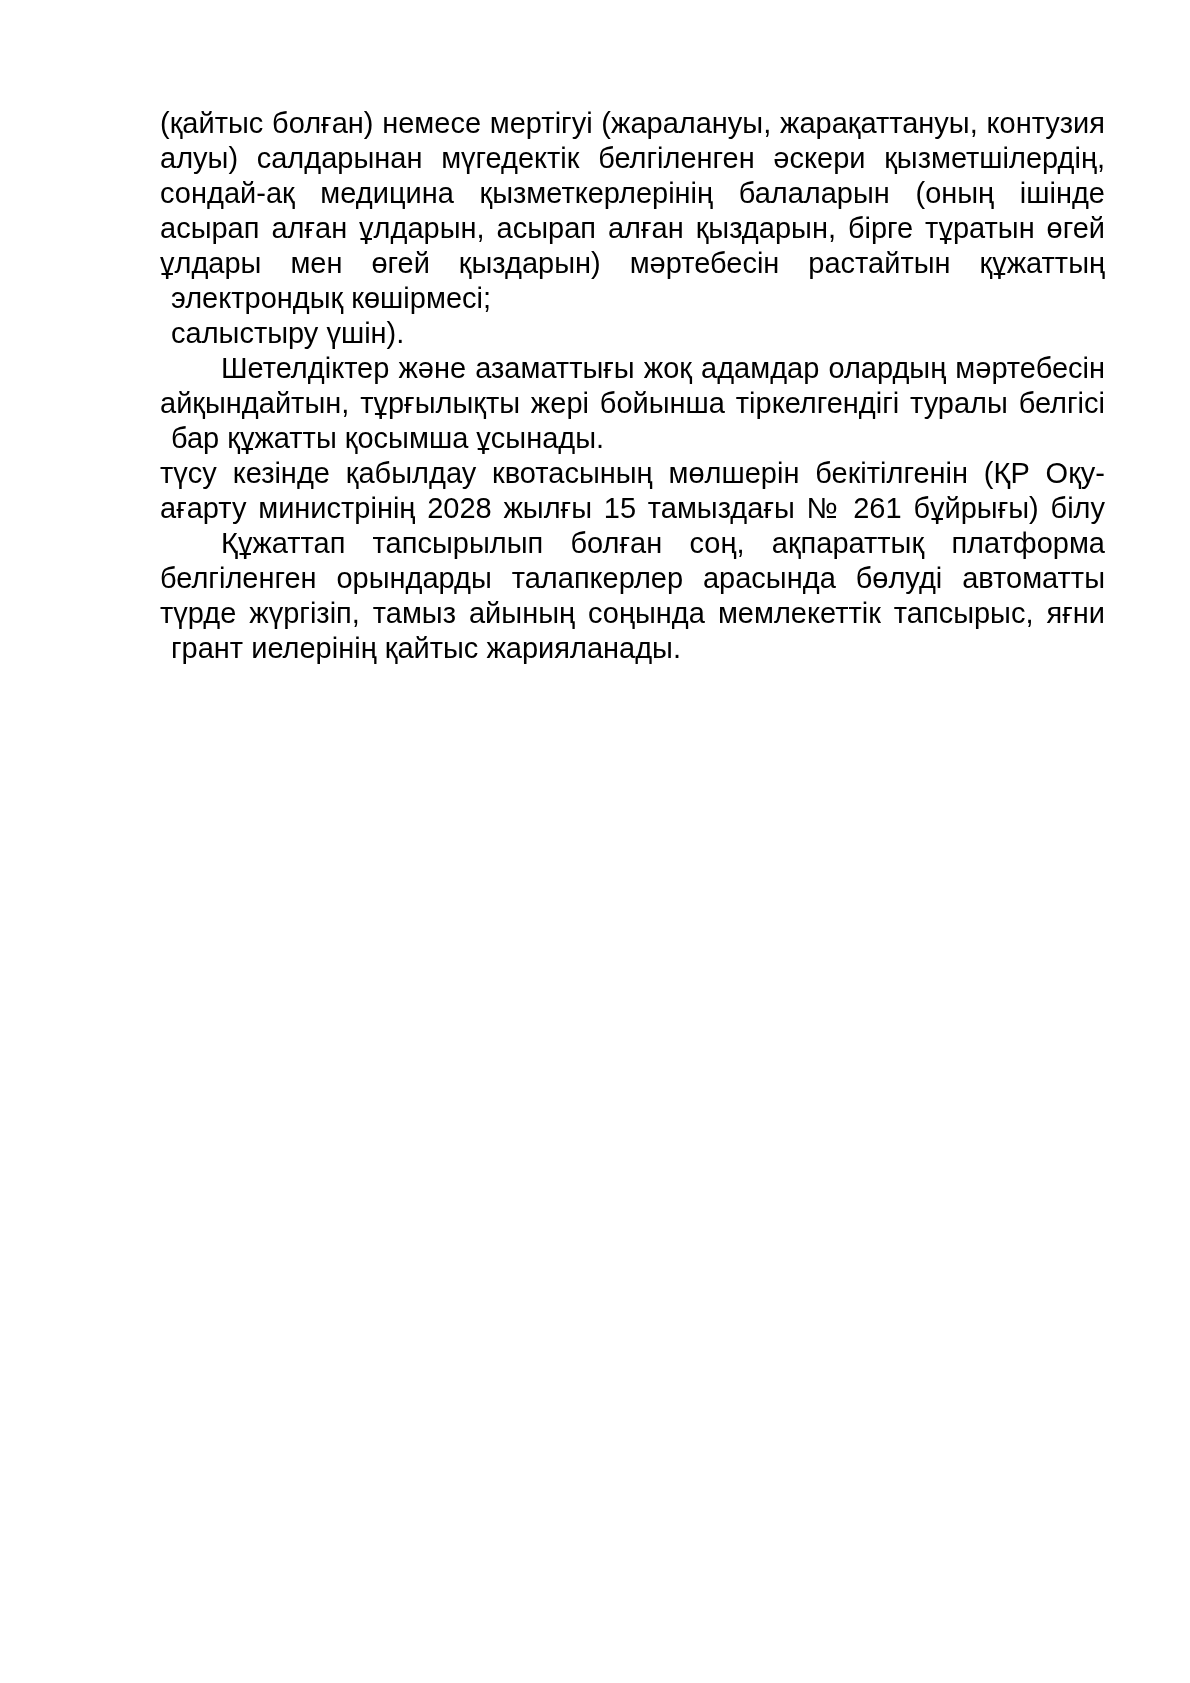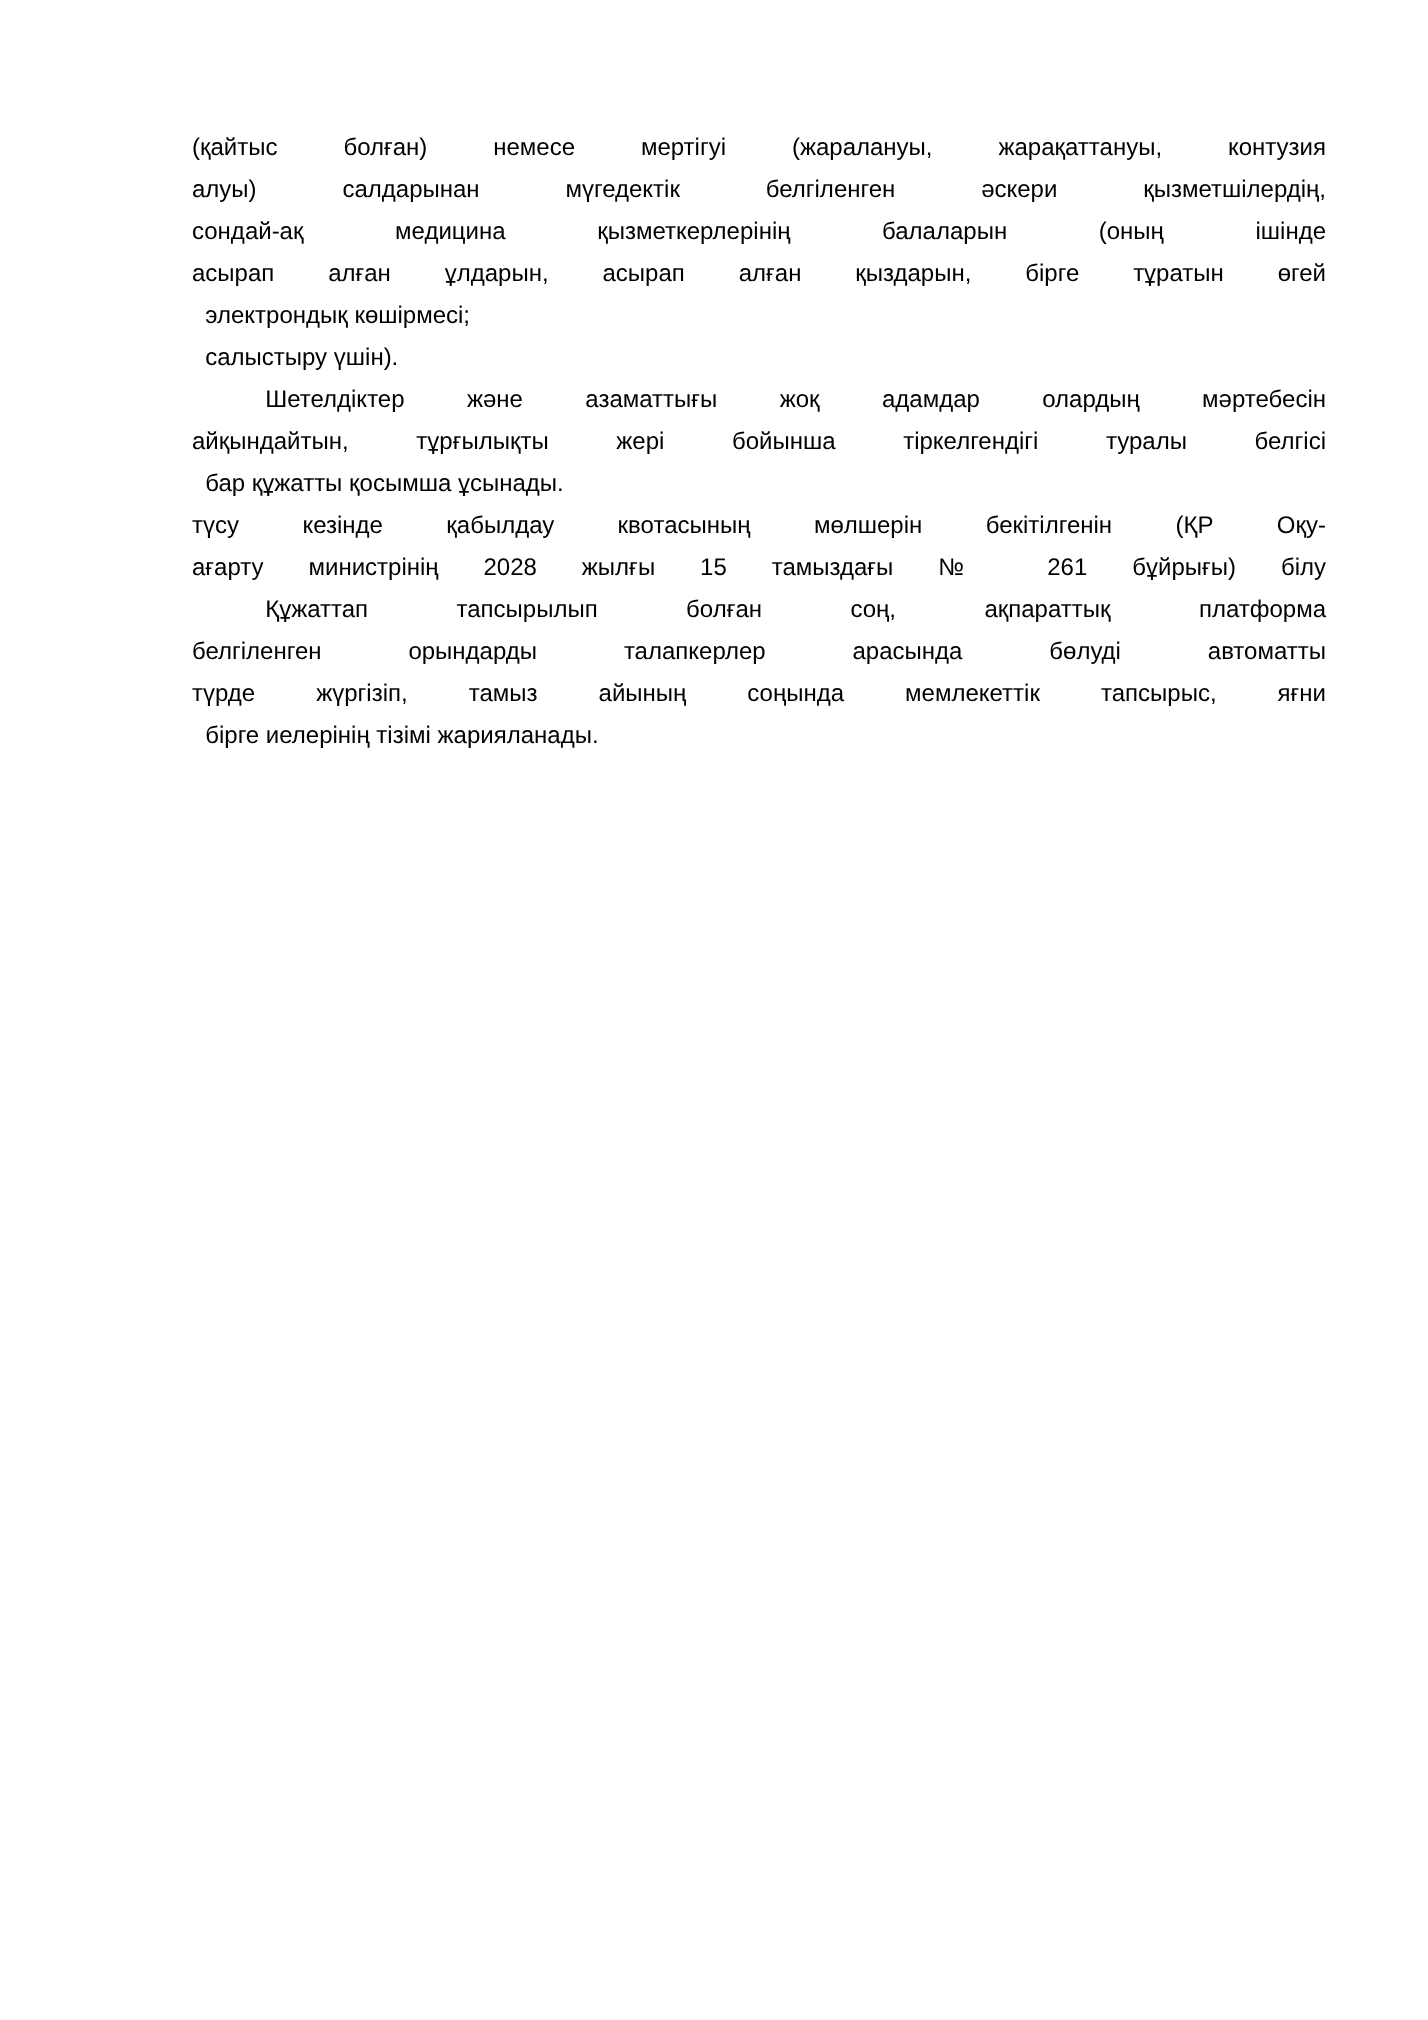--- a/index.html
+++ b/index.html
@@ -14,21 +14,21 @@
     background: #ffffff;
     overflow: hidden;
     font-family: "Liberation Sans", "DejaVu Sans", sans-serif;
     color: #000000;
   }
   .text-block {
     position: absolute;
     left: 160px;
     top: 106px;
     width: 945px;
-    font-size: 20px;
+    font-size: 29px;
     line-height: 35px;
     color: #000000;
   }
   .paragraph {
     margin: 0;
     padding: 0;
   }
   .line {
     white-space: normal;
     text-align: justify;
@@ -48,34 +48,35 @@
 </head>
 <body>
 
 <div class="page">
   <div class="text-block">
       <div class="paragraph">
         <div class="line fill">(қайтыс болған) немесе мертігуі (жаралануы, жарақаттануы, контузия</div>
         <div class="line fill">алуы) салдарынан мүгедектік белгіленген әскери қызметшілердің,</div>
         <div class="line fill">сондай-ақ медицина қызметкерлерінің балаларын (оның ішінде</div>
         <div class="line fill">асырап алған ұлдарын, асырап алған қыздарын, бірге тұратын өгей</div>
+        <div class="line fill">ұлдары мен өгей қыздарын) мәртебесін растайтын құжаттың</div>
         <div class="line last">электрондық көшірмесі;</div>
       </div>
       <div class="paragraph">
         <div class="line last">салыстыру үшін).</div>
       </div>
       <div class="paragraph">
         <div class="line fill indent">Шетелдіктер және азаматтығы жоқ адамдар олардың мәртебесін</div>
         <div class="line fill">айқындайтын, тұрғылықты жері бойынша тіркелгендігі туралы белгісі</div>
         <div class="line last">бар құжатты қосымша ұсынады.</div>
       </div>
       <div class="paragraph">
         <div class="line fill">түсу кезінде қабылдау квотасының мөлшерін бекітілгенін (ҚР Оқу-</div>
         <div class="line fill">ағарту министрінің 2028 жылғы 15 тамыздағы № 261 бұйрығы) білу</div>
       </div>
       <div class="paragraph">
         <div class="line fill indent">Құжаттап тапсырылып болған соң, ақпараттық платформа</div>
         <div class="line fill">белгіленген орындарды талапкерлер арасында бөлуді автоматты</div>
         <div class="line fill">түрде жүргізіп, тамыз айының соңында мемлекеттік тапсырыс, яғни</div>
-        <div class="line last">бірге иелерінің тізімі жарияланады.</div>
+        <div class="line last">грант иелерінің қайтыс жарияланады.</div>
       </div>
     </div>
 </div>
 
 </body></html>

